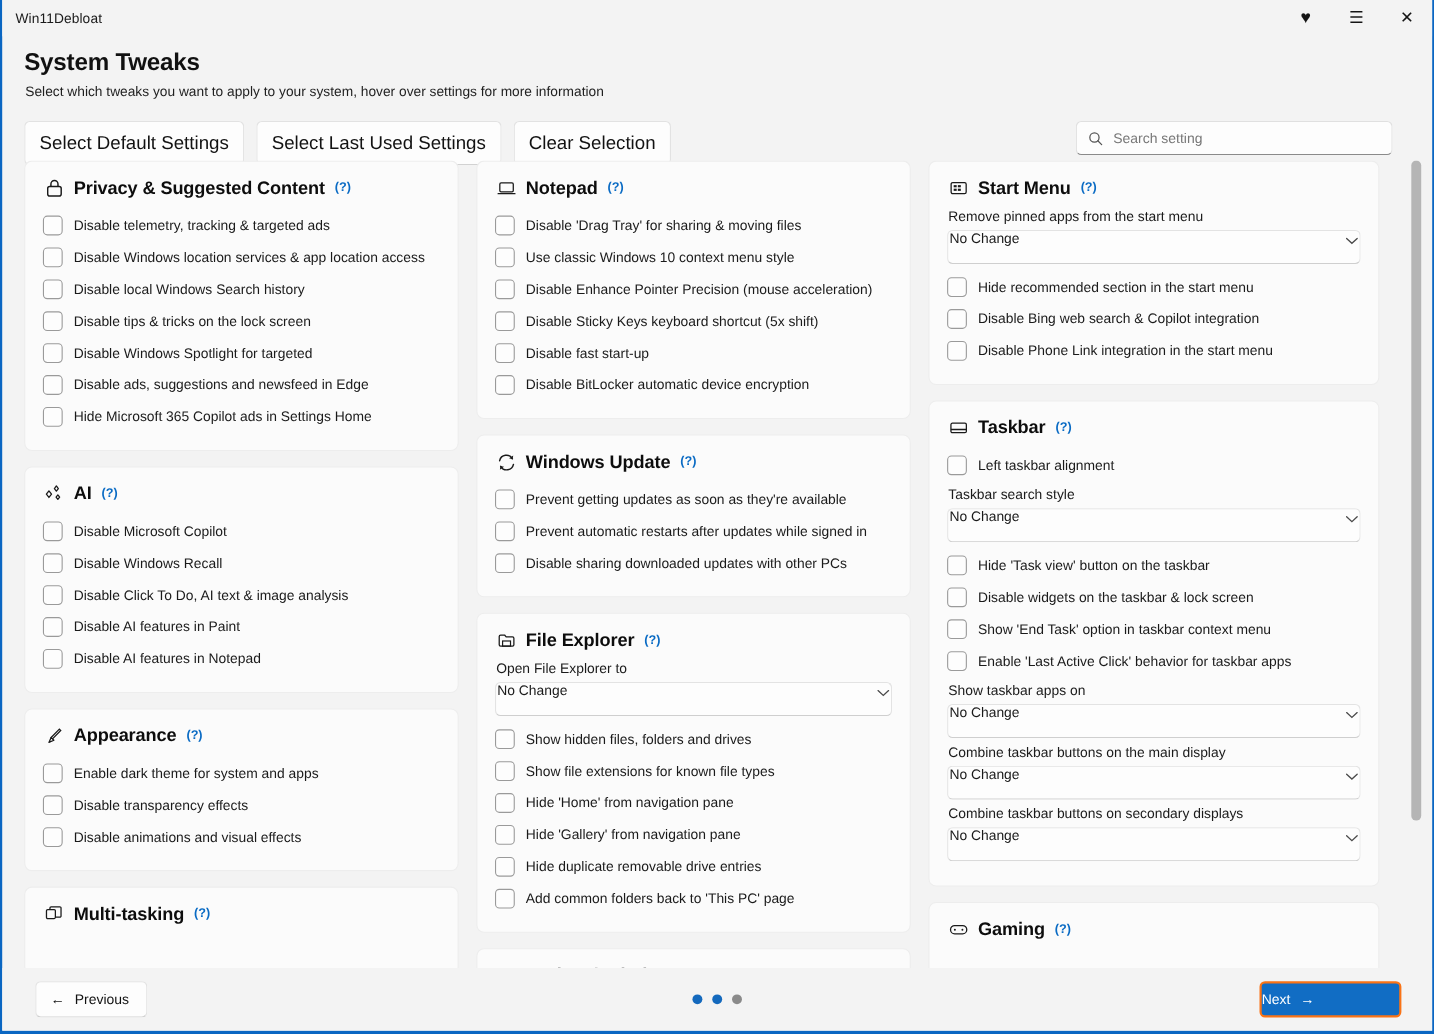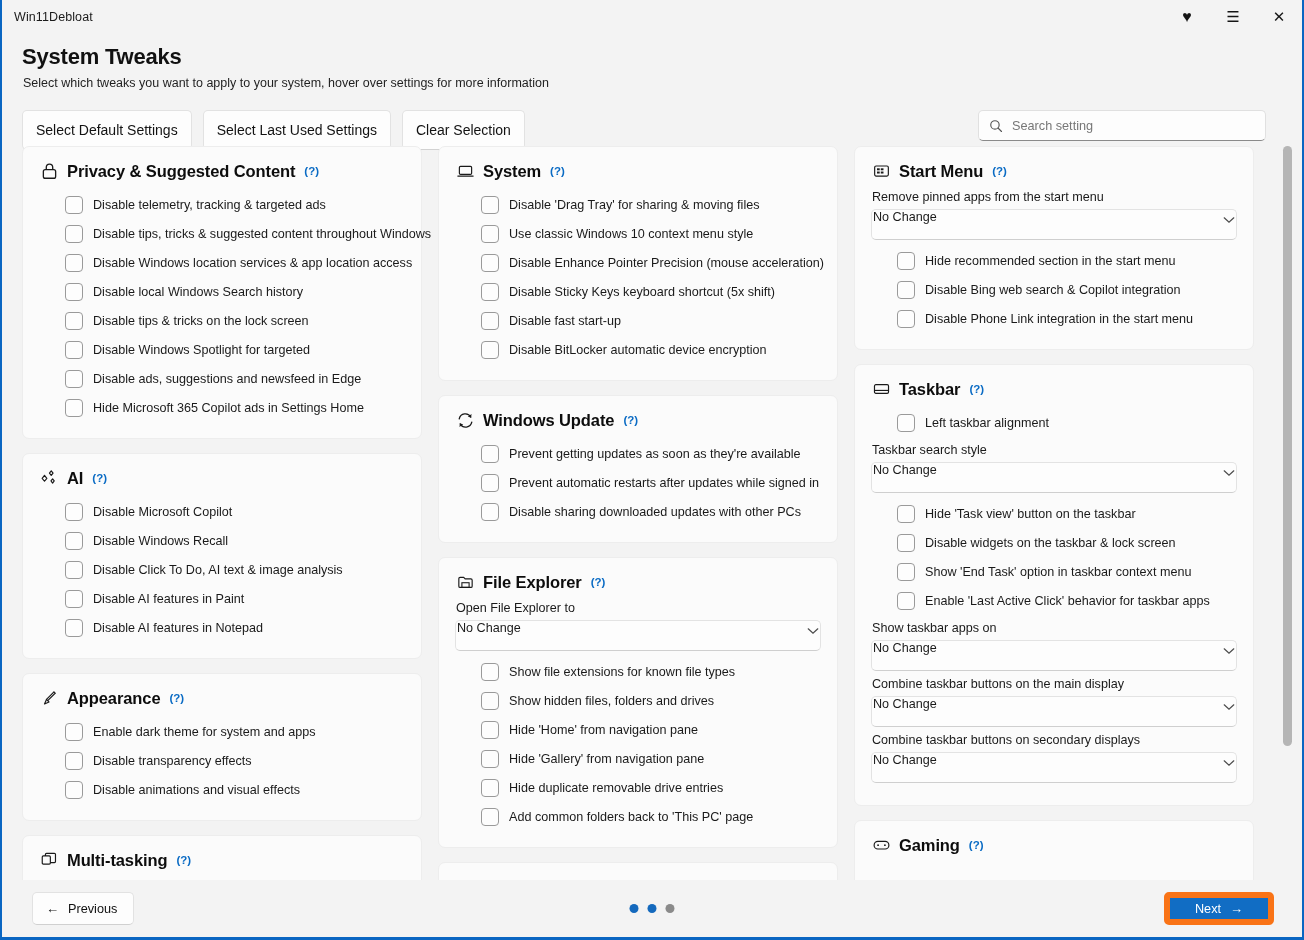--- a/index.html
+++ b/index.html
@@ -57,21 +57,21 @@
   .toolbar {
     position: absolute; left: 20px; top: 110px;
     display: flex; gap: 11px;
   }
   .tb-action {
     height: 40px; padding: 14px 13px;
     background: #fdfdfd;
     border: 1px solid #e2e2e2;
     border-bottom-color: #d2d2d2;
     border-radius: 5px;
-    font-size: 14px; color: #121212;
+    font-size: 17px; color: #121212;
     font-family: "Liberation Sans", sans-serif;
     display: flex; align-items: center;
     cursor: default;
   }
 
   .searchbox {
     position: absolute; right: 36px; top: 110px;
     width: 288px; height: 31px;
     background: #fdfdfd;
     border: 1px solid #e0e0e0;
@@ -129,21 +129,20 @@
   .help {
     font-size: 11.5px; color: #0a6bc4; font-weight: bold;
     cursor: default; margin-left: 1px;
   }
 
   
   .chk-row {
     display: flex; align-items: center;
     height: 29px; gap: 10px;
     cursor: default;
-    margin-left: 26px;
   }
   .chk {
     width: 18px; height: 18px; flex: none;
     border: 1px solid #9a9a9a;
     border-radius: 4px;
     background: #fdfdfd;
   }
   .chk-label {
     font-size: 12.6px; color: #1a1a1a;
     white-space: nowrap;
@@ -201,25 +200,25 @@
     cursor: default;
   }
   .dots {
     position: absolute; left: 50%; transform: translateX(-50%);
     display: flex; gap: 9px; align-items: center;
   }
   .dot { width: 9px; height: 9px; border-radius: 50%; background: #8a8a8a; }
   .dot.active { background: #1469bd; }
   .btn-next {
     position: absolute; right: 28px;
-    width: 110px; height: 33px;
+    width: 129px; height: 33px;
     background: #116dc4;
-    border: 6px solid #f97316;
+    border: 2px solid #f97316;
     border-radius: 5px;
-    display: flex; align-items: center; justify-content: center; gap: 9px;
+    display: flex; align-items: center; gap: 9px;
     font-size: 12.7px; color: #fff;
     font-family: "Liberation Sans", sans-serif;
     cursor: default;
   }
   .arrow { font-size: 13px; line-height: 1; }
 </style>
 </head>
 <body>
 
 <div id="app">
@@ -271,24 +270,20 @@
             </span>
             <span class="card-title">Privacy &amp; Suggested Content</span>
             <span class="help">(?)</span>
           </div>
           <div class="chk-row">
               <span class="chk"></span>
               <span class="chk-label">Disable telemetry, tracking &amp; targeted ads</span>
             </div>
           <div class="chk-row">
               <span class="chk"></span>
-              <span class="chk-label">Disable tips, tricks &amp; suggested content throughout Windows</span>
-            </div>
-          <div class="chk-row">
-              <span class="chk"></span>
               <span class="chk-label">Disable Windows location services &amp; app location access</span>
             </div>
           <div class="chk-row">
               <span class="chk"></span>
               <span class="chk-label">Disable local Windows Search history</span>
             </div>
           <div class="chk-row">
               <span class="chk"></span>
               <span class="chk-label">Disable tips &amp; tricks on the lock screen</span>
             </div>
@@ -382,21 +377,21 @@
       <div class="col c2">
 
         <div class="card">
           <div class="card-head">
             <span class="sicon">
               <svg width="19" height="18" viewBox="0 0 20 20">
                 <rect x="3.2" y="4.8" width="13.6" height="9" rx="1.3" fill="none" stroke="#1a1a1a" stroke-width="1.3"></rect>
                 <line x1="1.5" y1="15.6" x2="18.5" y2="15.6" stroke="#1a1a1a" stroke-width="1.3" stroke-linecap="round"></line>
               </svg>
             </span>
-            <span class="card-title">System</span>
+            <span class="card-title">Notepad</span>
             <span class="help">(?)</span>
           </div>
           <div class="chk-row">
               <span class="chk"></span>
               <span class="chk-label">Disable 'Drag Tray' for sharing &amp; moving files</span>
             </div>
           <div class="chk-row">
               <span class="chk"></span>
               <span class="chk-label">Use classic Windows 10 context menu style</span>
             </div>
@@ -460,25 +455,25 @@
           <div class="dropdown">
             <span class="dd-value">No Change</span>
             <span class="dd-caret">
               <svg width="12" height="8" viewBox="0 0 12 8">
                   <path d="M1.2 1.8 L6 6.2 L10.8 1.8" fill="none" stroke="#4a4a4a" stroke-width="1.2" stroke-linecap="round"></path>
                 </svg>
             </span>
           </div>
           <div class="chk-row">
               <span class="chk"></span>
+              <span class="chk-label">Show hidden files, folders and drives</span>
+            </div>
+          <div class="chk-row">
+              <span class="chk"></span>
               <span class="chk-label">Show file extensions for known file types</span>
-            </div>
-          <div class="chk-row">
-              <span class="chk"></span>
-              <span class="chk-label">Show hidden files, folders and drives</span>
             </div>
           <div class="chk-row">
               <span class="chk"></span>
               <span class="chk-label">Hide 'Home' from navigation pane</span>
             </div>
           <div class="chk-row">
               <span class="chk"></span>
               <span class="chk-label">Hide 'Gallery' from navigation pane</span>
             </div>
           <div class="chk-row">

